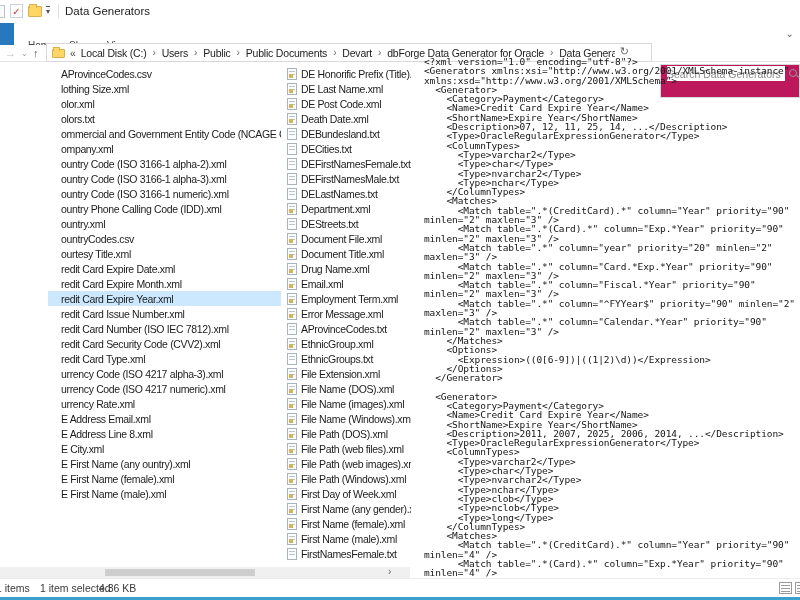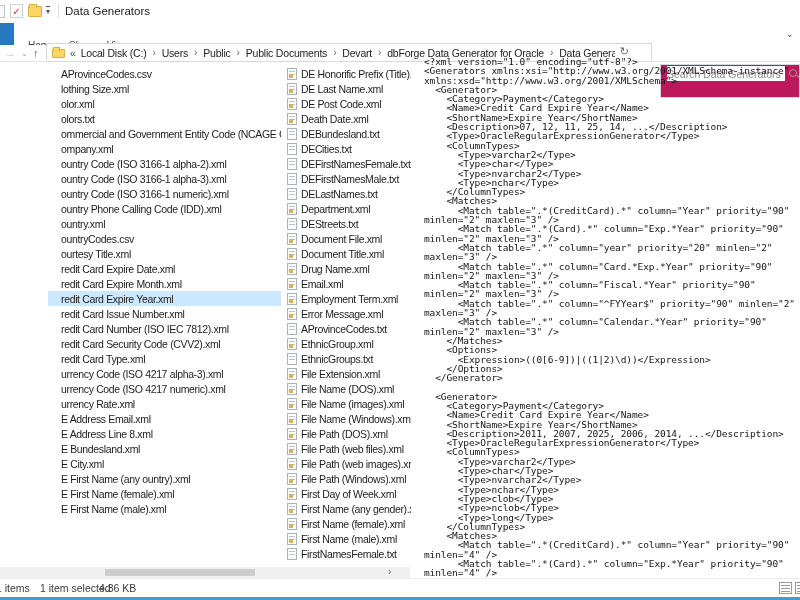--- a/index.html
+++ b/index.html
@@ -206,23 +206,20 @@
         <span>urrency Code (ISO 4217 numeric).xml</span>
       </div>
       <div class="file-row">
         <span>urrency Rate.xml</span>
       </div>
       <div class="file-row">
         <span>E Address Email.xml</span>
       </div>
       <div class="file-row">
         <span>E Address Line 8.xml</span>
-      </div>
-      <div class="file-row">
-        <span>E Bundesland.xml</span>
       </div>
       <div class="file-row">
         <span>E City.xml</span>
       </div>
       <div class="file-row">
         <span>E First Name (any ountry).xml</span>
       </div>
       <div class="file-row">
         <span>E First Name (female).xml</span>
       </div>

